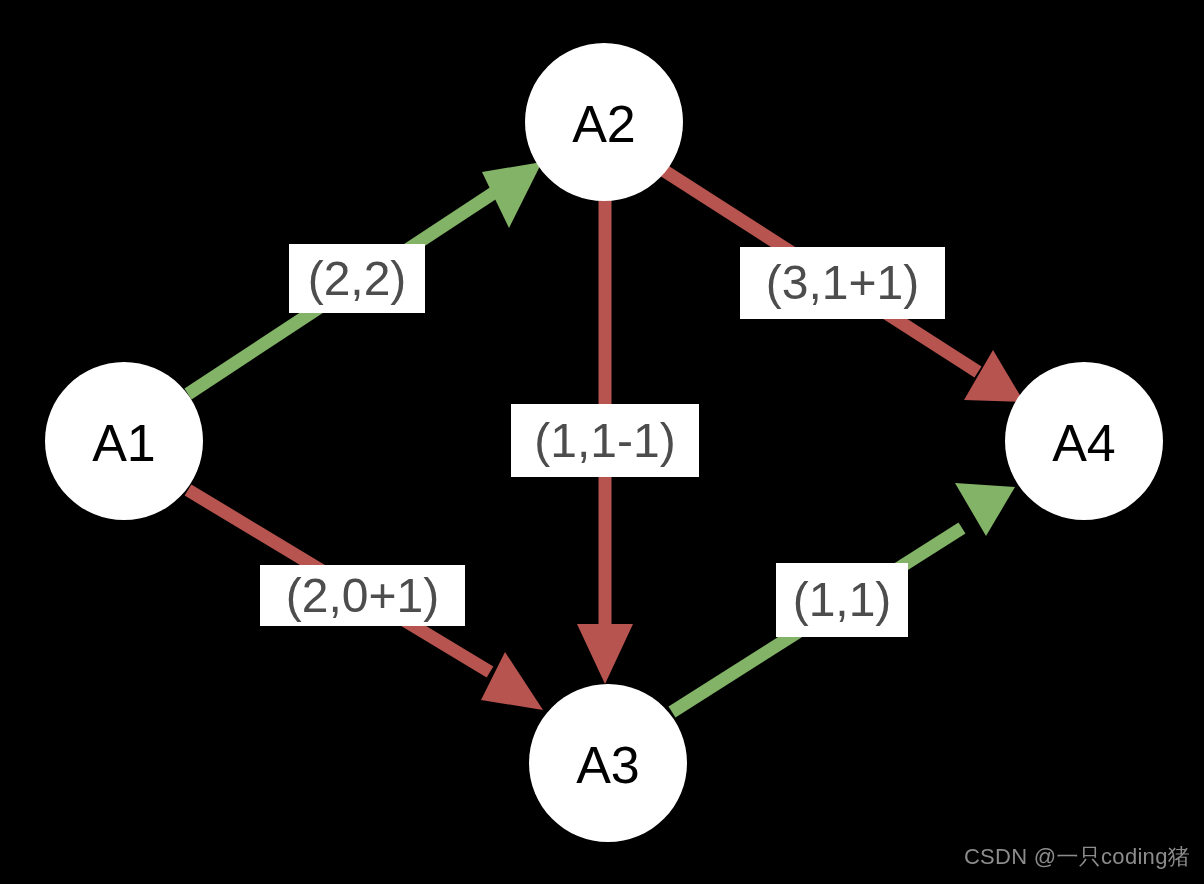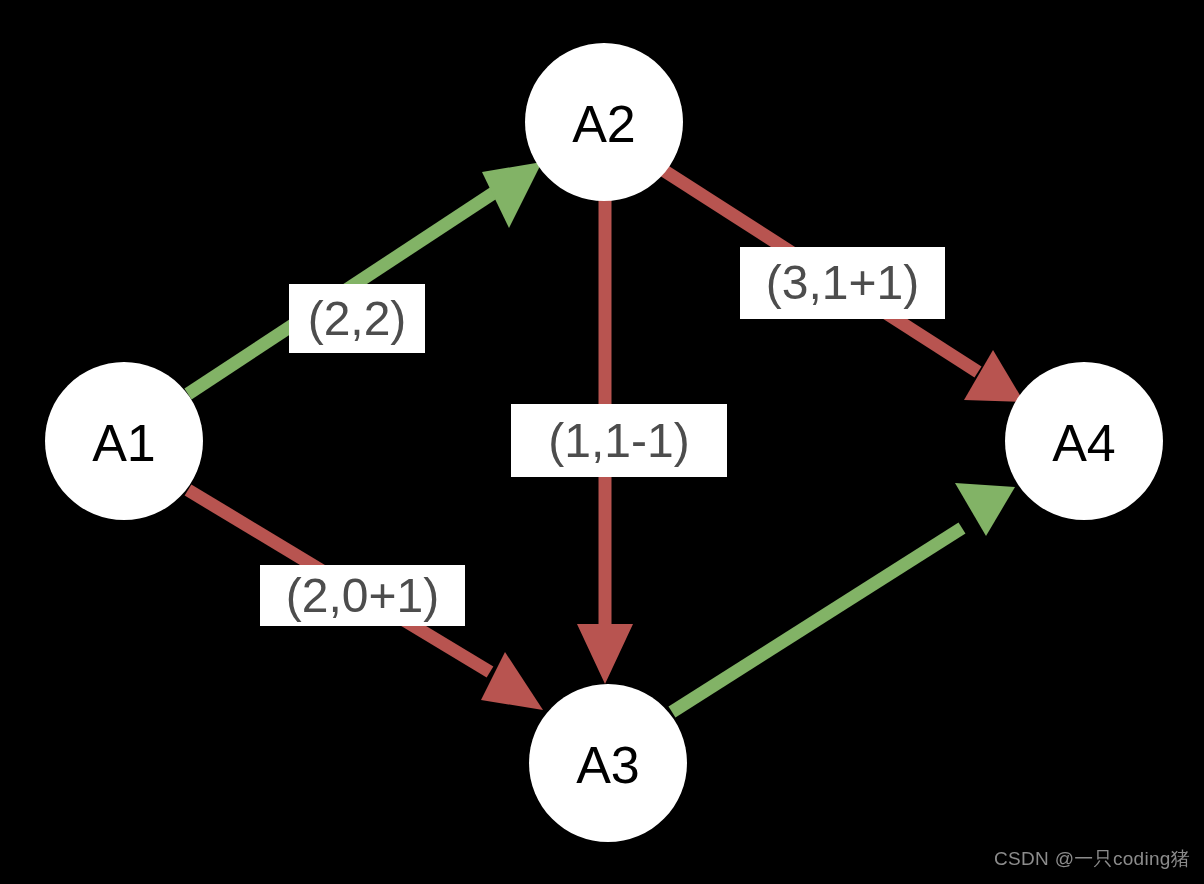--- a/index.html
+++ b/index.html
@@ -45,21 +45,21 @@
     justify-content: center;
     white-space: nowrap;
     box-sizing: border-box;
   }
   #watermark {
     position: absolute;
     right: 14px;
     bottom: 12px;
     color: #8c8c8c;
     font-family: "Liberation Sans", sans-serif;
-    font-size: 19px;
+    font-size: 22px;
     letter-spacing: 0.3px;
     white-space: nowrap;
   }
 </style>
 </head>
 <body>
 
 <div id="canvas">
 
   <svg id="graph-svg" viewBox="0 0 1204 884" xmlns="http://www.w3.org/2000/svg">
@@ -103,24 +103,25 @@
       <circle cx="608" cy="763" r="79" fill="#ffffff"></circle>
       <text class="node-label" x="608" y="765">A3</text>
     </g>
 
     <g>
       <circle cx="1084" cy="441" r="79" fill="#ffffff"></circle>
       <text class="node-label" x="1084" y="443">A4</text>
     </g>
   </svg>
 
-  <div class="edge-label-box" style="left:289px; top:244px; width:136px; height:69px;margin-top:40px;">(2,2)</div>
+  <div class="edge-label-box" style="left:289px; top:244px; width:136px; height:69px;">(2,2)</div>
 
   <div class="edge-label-box" style="left:740px; top:247px; width:205px; height:72px;">(3,1+1)</div>
 
-  <div class="edge-label-box" style="left:511px; top:404px; width:216px; height:73px;">(1,1-1)</div>
+  <div class="edge-label-box" style="left:511px; top:404px; width:188px; height:73px;">(1,1-1)</div>
 
   <div class="edge-label-box" style="left:260px; top:565px; width:205px; height:61px;">(2,0+1)</div>
 
+  <div class="edge-label-box" style="left:776px; top:563px; width:132px; height:74px;">(1,1)</div>
 
   <div id="watermark">CSDN @一只coding猪</div>
 
 </div>
 
 </body></html>

